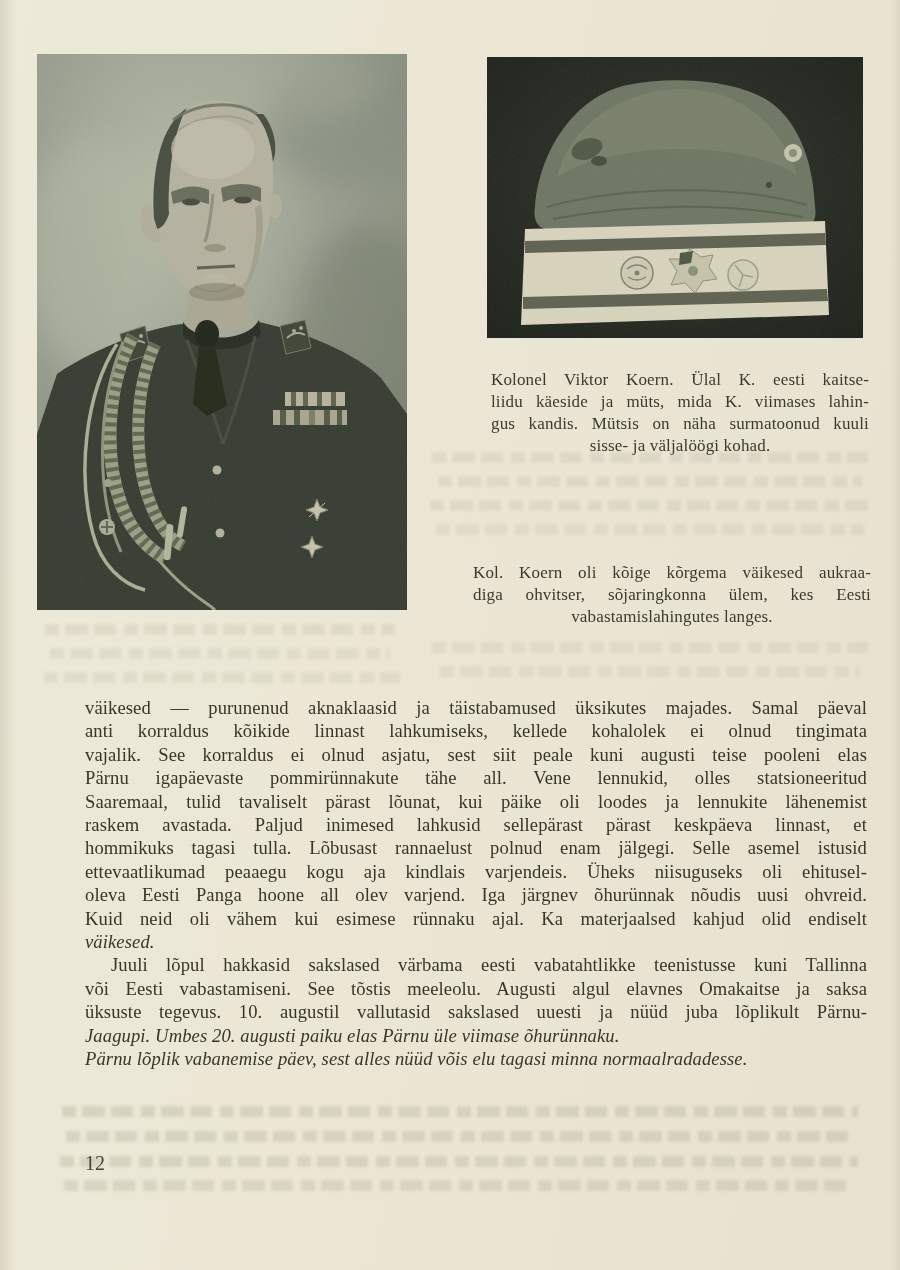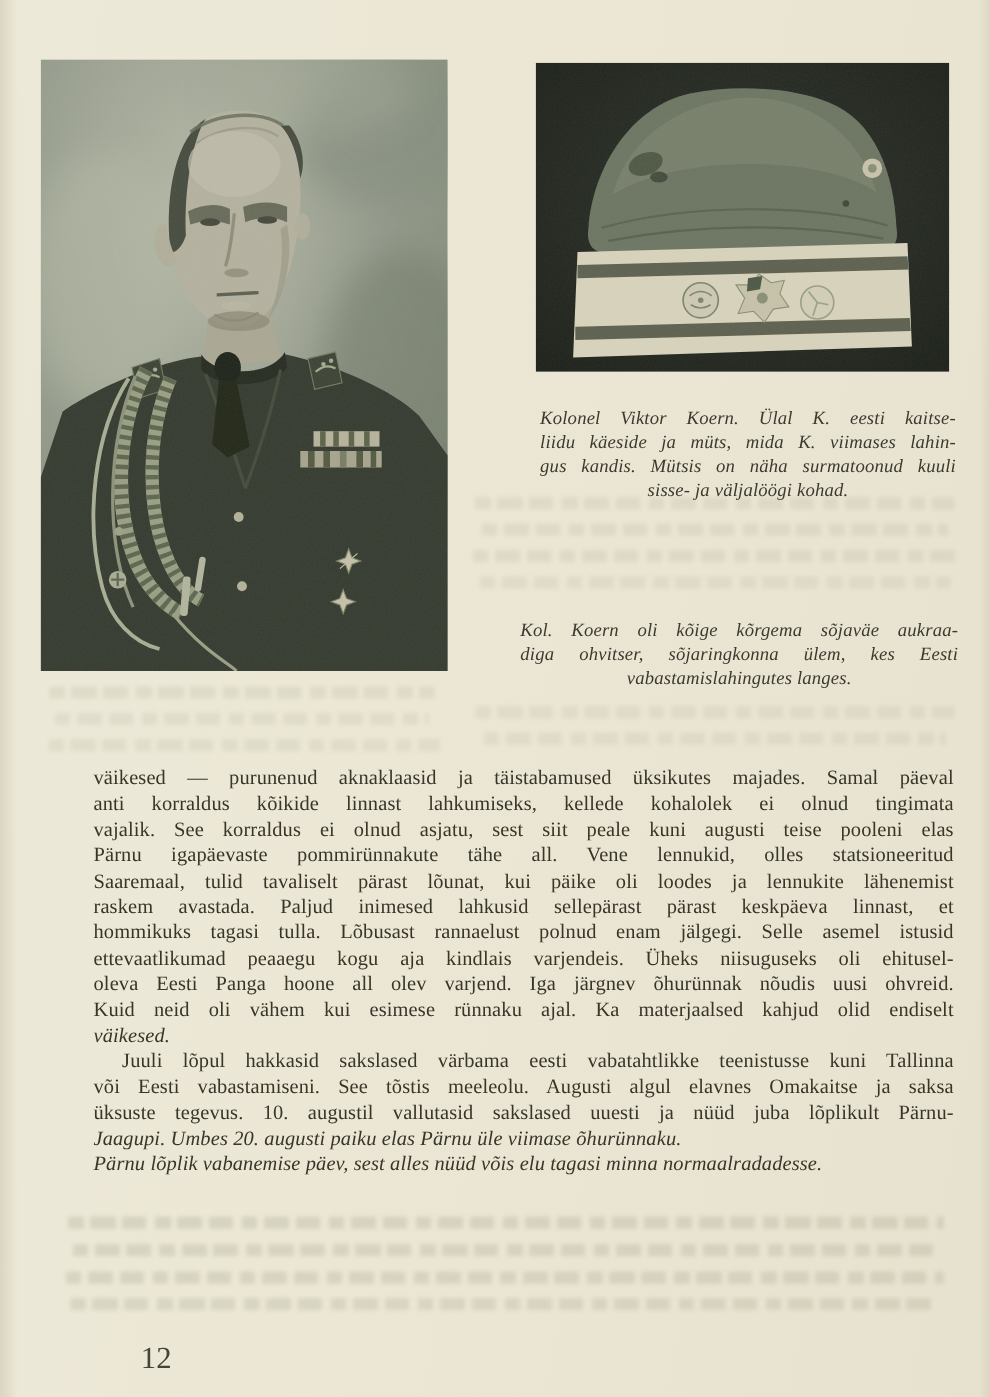--- a/index.html
+++ b/index.html
@@ -14,33 +14,33 @@
   }
   .page::before{content:"";position:absolute;left:0;top:0;width:16px;height:100%;
     background:linear-gradient(90deg,rgba(110,100,70,.14),rgba(110,100,70,0));pointer-events:none;}
   .page::after{content:"";position:absolute;right:0;top:0;width:10px;height:100%;
     background:linear-gradient(270deg,rgba(110,100,70,.10),rgba(110,100,70,0));pointer-events:none;}
 
   .photo{position:absolute;display:block;}
   #portrait{left:37px;top:54px;width:370px;height:556px;}
   #capphoto{left:487px;top:57px;width:376px;height:281px;}
 
-  .caption{position:absolute;font-style:italic;font-size:17px;line-height:22px;
+  .caption{position:absolute;font-size:17px;line-height:22px;
     color:#3b3a2f;letter-spacing:.15px;}
   #cap1{left:491px;top:369px;width:378px;}
   #cap2{left:473px;top:562px;width:398px;}
 
   .body-text{position:absolute;left:85px;top:696px;width:782px;
     font-size:18.6px;line-height:23.4px;letter-spacing:.1px;color:#373629;}
   .jl{text-align:justify;text-align-last:justify;}
   .ll{text-align:left;font-style:italic;}
   .cl{text-align:center;}
   .ind{text-indent:26px;}
 
-  .pageno{position:absolute;left:85px;top:1220px;font-size:28px;color:#45443a;margin-left:43px;}
+  .pageno{position:absolute;left:85px;top:1152px;font-size:20px;color:#45443a;}
 
   .ghost{position:absolute;height:11px;
     background:repeating-linear-gradient(90deg,#6e7258 0 14px,transparent 14px 20px,
       #6e7258 20px 43px,transparent 43px 49px,#6e7258 49px 71px,transparent 71px 79px);
     filter:blur(1.7px);pointer-events:none;}
 </style>
 </head>
 <body>
 
 <div class="page">
@@ -196,21 +196,21 @@
   </svg>
 
   <div class="caption" id="cap1">
     <div class="jl">Kolonel Viktor Koern. Ülal K. eesti kaitse-</div>
     <div class="jl">liidu käeside ja müts, mida K. viimases lahin-</div>
     <div class="jl">gus kandis. Mütsis on näha surmatoonud kuuli</div>
     <div class="cl">sisse- ja väljalöögi kohad.</div>
   </div>
 
   <div class="caption" id="cap2">
-    <div class="jl">Kol. Koern oli kõige kõrgema sõjaväe aukraa-</div>
+    <div class="jl">Kol. Koern oli kõige kõrgema väikesed aukraa-</div>
     <div class="jl">diga ohvitser, sõjaringkonna ülem, kes Eesti</div>
     <div class="cl">vabastamislahingutes langes.</div>
   </div>
 
   <div class="body-text">
     <div>
       <div class="jl">väikesed — purunenud aknaklaasid ja täistabamused üksikutes majades. Samal päeval</div>
       <div class="jl">anti korraldus kõikide linnast lahkumiseks, kellede kohalolek ei olnud tingimata</div>
       <div class="jl">vajalik. See korraldus ei olnud asjatu, sest siit peale kuni augusti teise pooleni elas</div>
       <div class="jl">Pärnu igapäevaste pommirünnakute tähe all. Vene lennukid, olles statsioneeritud</div>

